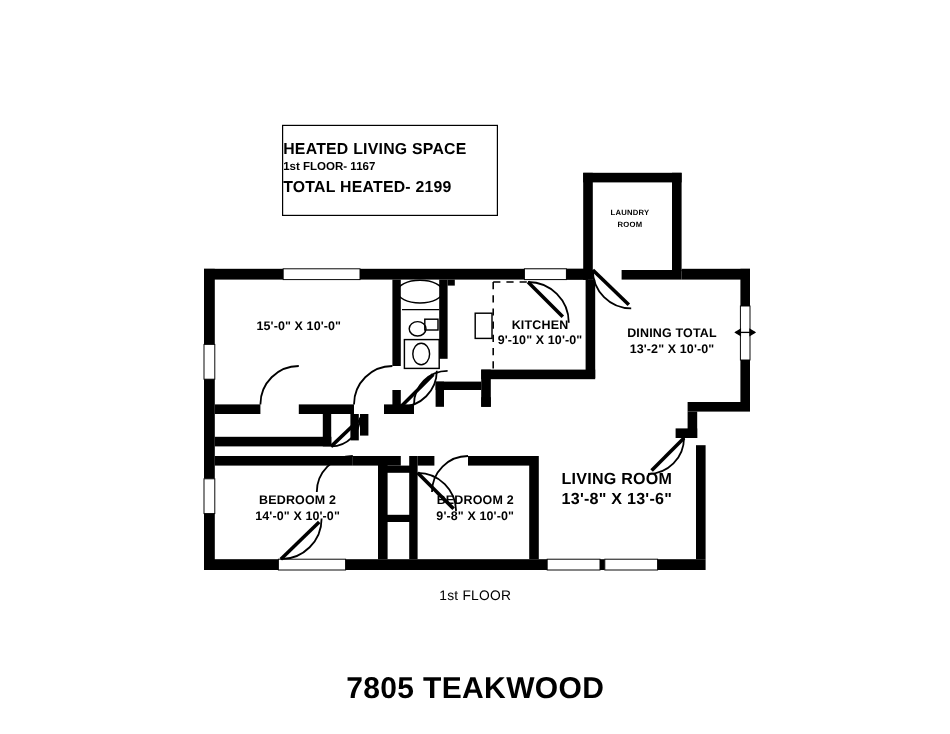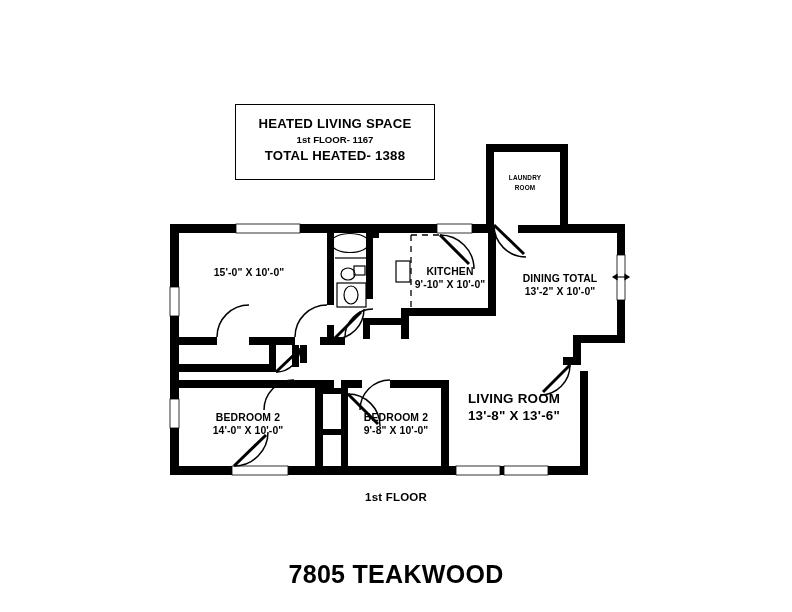--- a/index.html
+++ b/index.html
@@ -20,26 +20,25 @@
     left: 0; top: 0;
     width: 792px;
     height: 612px;
   }
 
   
   #legend-box {
     position: absolute;
     left: 235px;
     top: 104px;
-    width: 200px;
+    width: 180px;
     height: 76px;
     border: 1.5px solid #000;
     background: #fff;
     box-sizing: border-box;
-    text-align: center;
     padding-top: 11px;
   }
   #legend-line1 {
     font-size: 13.2px;
     font-weight: bold;
     letter-spacing: 0.2px;
     line-height: 16px;
     white-space: nowrap;
   }
   #legend-line2 {
@@ -98,21 +97,21 @@
   }
 
   
   #floor-caption {
     position: absolute;
     left: 0;
     top: 491px;
     width: 792px;
     text-align: center;
     font-size: 11.5px;
-    font-weight: bold;
+    font-weight: normal;
     letter-spacing: 0.2px;
   }
   #plan-title {
     position: absolute;
     left: 0;
     top: 540px;
     width: 792px;
     text-align: center;
     font-size: 25px;
     font-weight: bold;
@@ -121,21 +120,21 @@
   }
 </style>
 </head>
 <body>
 
 <div id="page">
 
   <div id="legend-box">
     <div id="legend-line1">HEATED LIVING SPACE</div>
     <div id="legend-line2">1st FLOOR- 1167</div>
-    <div id="legend-line3">TOTAL HEATED- 1388</div>
+    <div id="legend-line3">TOTAL HEATED- 2199</div>
   </div>
 
   <svg id="plan-svg" viewBox="0 0 792 612">
 
     <g fill="#000000" stroke="none">
 
       <rect x="170" y="224" width="66" height="9"></rect>
       <rect x="236" y="224" width="64" height="9" fill="#ffffff" stroke="#000000" stroke-width="0.8"></rect>
       <rect x="300" y="224" width="172" height="9"></rect>
 

